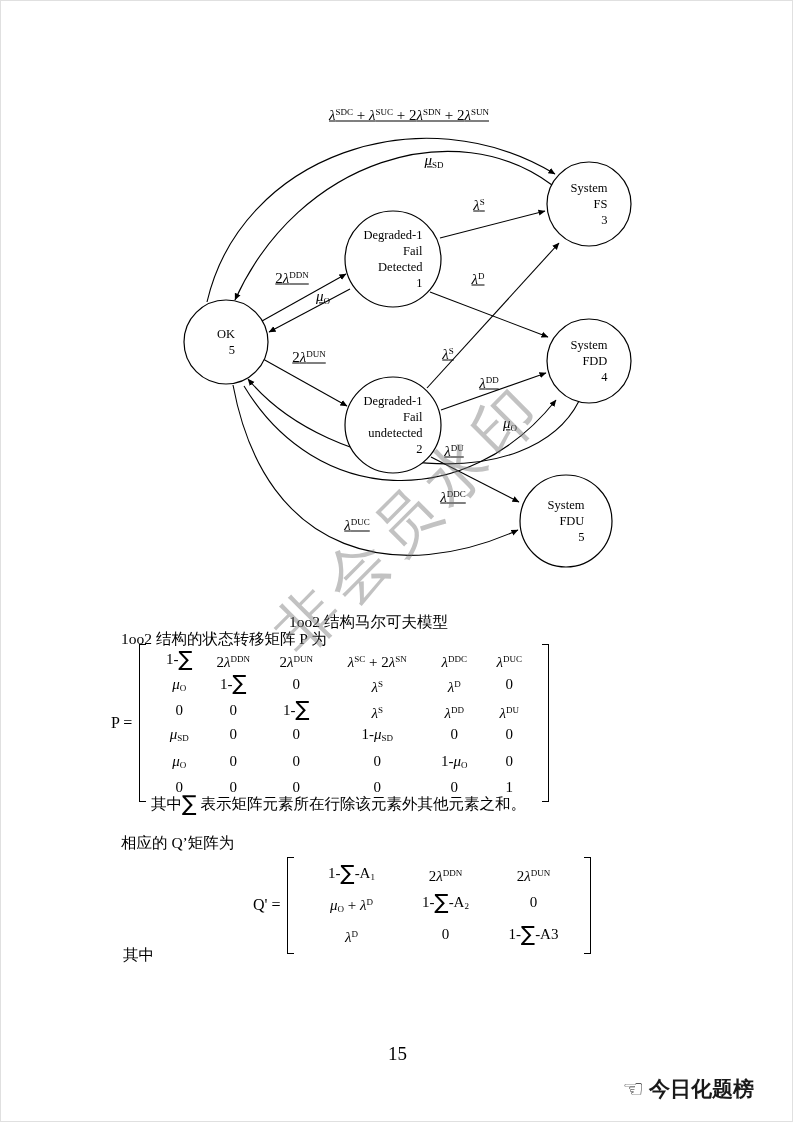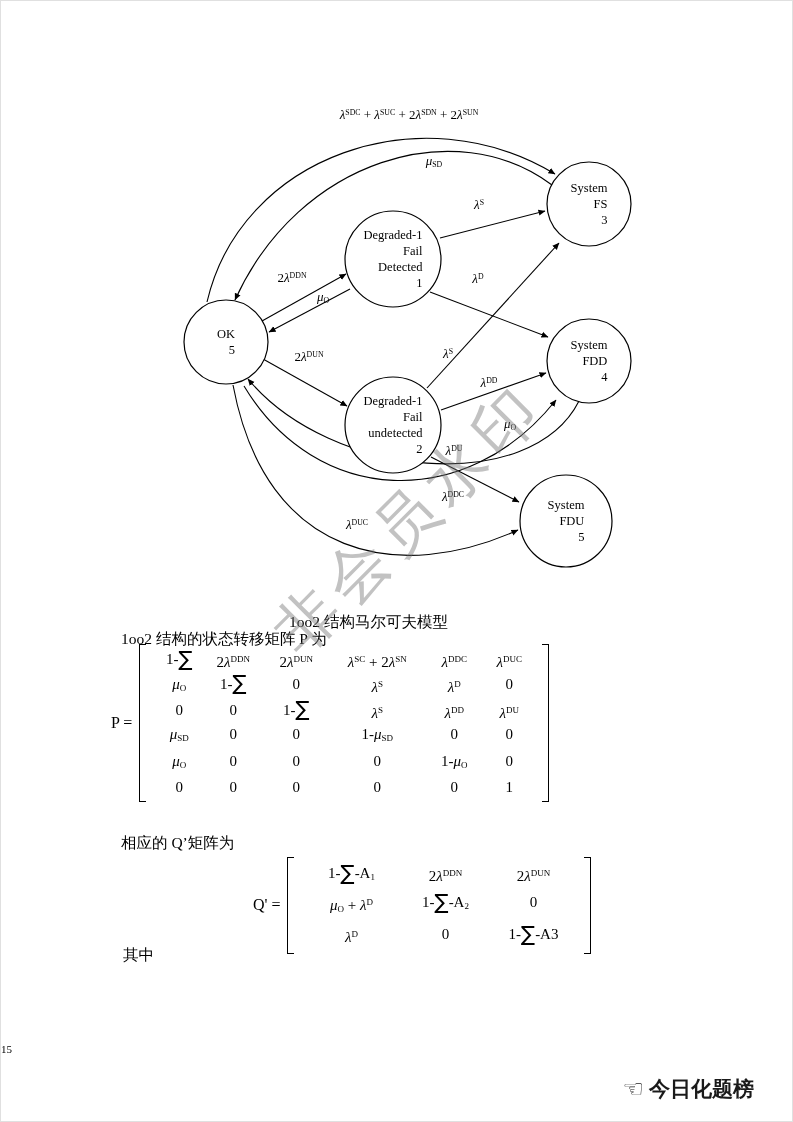--- a/index.html
+++ b/index.html
@@ -5,22 +5,22 @@
   * { margin:0; padding:0; box-sizing:border-box; }
   html,body { background:#ffffff; }
   body { font-family:"Liberation Serif", serif; color:#000; }
   .page { position:relative; width:793px; height:1122px; background:#fff; overflow:hidden; border:1px solid #e0e0e0; margin:0 auto; }
 
   
   .diagram { position:absolute; left:0; top:0; width:793px; height:600px; z-index:1; }
   .diagram svg { position:absolute; left:0; top:0; }
   .node-label { position:absolute; transform:translate(-50%,-50%); text-align:right;
                 font-size:12.5px; line-height:1.28; white-space:pre-line; z-index:3; }
-  .edge-label { position:absolute; transform:translate(-50%,-50%); font-size:13px;
-                white-space:nowrap; z-index:3; }
+  .edge-label { position:absolute; transform:translate(-50%,-50%); font-size:15px;
+                white-space:nowrap; z-index:3;text-decoration:underline; }
 
   
   sup { font-size:.6em; vertical-align:.5em; }
   sub { font-size:.6em; vertical-align:-.25em; }
   .it { font-style:italic; }
   .sum { font-size:1.4em; line-height:.8; vertical-align:-.08em; display:inline-block;
          font-family:"DejaVu Sans", sans-serif; }
 
   
   .caption { position:absolute; left:0; top:611px; width:735px; text-align:center; font-size:15.5px; }
@@ -38,21 +38,21 @@
   .mcell { text-align:center; font-size:15px; }
   .cols6 .mcell { line-height:22px; }
   .cols3 .mcell { line-height:25px; }
 
   
   .defs { position:absolute; display:flex; align-items:center; gap:10px; }
   .defs-label { font-size:15.5px; }
   .defs-lines > div { font-size:15.5px; line-height:28px; white-space:nowrap; }
 
   
-  .page-number { position:absolute; left:0; top:1042px; width:793px; font-size:11px; }
+  .page-number { position:absolute; left:0; top:1042px; width:793px; text-align:center; font-size:19px; }
   .watermark { position:absolute; left:408px; top:518px; transform:translate(-50%,-50%) rotate(-45deg);
                font-size:62px; letter-spacing:8px; color:rgba(120,120,120,.45); white-space:nowrap;
                z-index:5; pointer-events:none; }
   .footer-logo { position:absolute; right:38px; top:1074px; display:flex; align-items:center; gap:5px;
                  font-family:"Liberation Sans", sans-serif; font-weight:700; font-size:21px; color:#1a1a1a; }
   .hand-icon { font-size:24px; line-height:1; font-weight:400; }
 </style>
 </head>
 <body>
 
@@ -166,20 +166,21 @@
         <div class="mcell">0</div>
         <div class="mcell">0</div>
         <div class="mcell">0</div>
         <div class="mcell">0</div>
         <div class="mcell">0</div>
         <div class="mcell">1</div>
       </div>
     <span class="bracket right"></span>
   </div>
 
+  <div class="para" style="left:150px; top:793px;">其中<span class="sum">∑</span> 表示矩阵元素所在行除该元素外其他元素之和。</div>
 
   <div class="para" style="left:120px; top:832px;">相应的 Q’矩阵为</div>
 
   <div class="matrix-block" style="left:252px; top:856px;">
     <span class="matrix-lhs">Q' =</span>
     <span class="bracket left"></span>
     <div class="mgrid cols3">
         <div class="mcell">1-<span class="sum">∑</span>-A<sub>1</sub></div>
         <div class="mcell">2<span class="it">λ</span><sup>DDN</sup></div>
         <div class="mcell">2<span class="it">λ</span><sup>DUN</sup></div>

